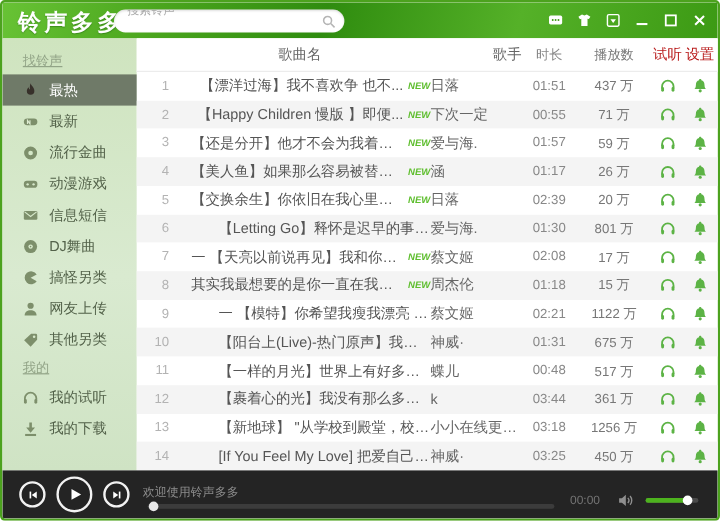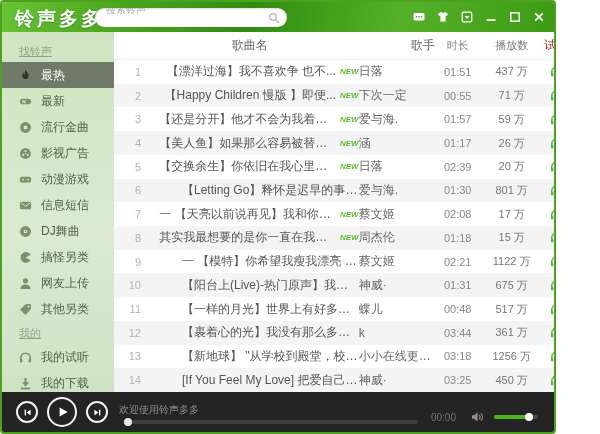--- a/index.html
+++ b/index.html
@@ -1,17 +1,17 @@
 <!DOCTYPE html>
 <html><head>
 <meta charset="utf-8">
 <style>
   * { margin:0; padding:0; box-sizing:border-box; }
   html,body { width:600px; height:434px; font-family:"Liberation Sans","DejaVu Sans",sans-serif; background:#fff; }
-  .window { position:relative; width:556px; height:434px; border:2px solid #4ca21e; border-radius:4px; overflow:hidden; background:#fff; }
+  .window { position:relative; width:600px; height:434px; border:2px solid #4ca21e; border-radius:4px; overflow:hidden; background:#fff; }
 
   
   .titlebar { position:absolute; top:0; left:0; right:0; height:30px;
     background:linear-gradient(105deg,#68c335 0%,#4aa51d 22%,#2f8c0f 45%,#55b128 72%,#3c9a14 100%); }
   .logo { position:absolute; left:13px; top:4px; font-size:19px; font-weight:bold; color:#fff;
     letter-spacing:3px; text-shadow:0 1px 1px rgba(0,60,0,.35); }
   .searchbox { position:absolute; left:93px; top:6px; width:192px; height:19px; background:#fff;
     border-radius:10px; box-shadow:inset 0 1px 2px rgba(0,0,0,.15); }
   .search-input { position:absolute; left:0; top:0; width:100%; height:100%; border:none; outline:none;
     background:transparent; border-radius:10px; padding:0 24px 16px 11px; font-size:10px; color:#555; }
@@ -155,32 +155,20 @@
           </span>
     <span>最新</span>
   </div>
         <div class="sitem">
     <span class="ic">
             <svg viewBox="0 0 12 12" fill="currentColor" fill-rule="evenodd">
               <path d="M6 1a5 5 0 1 0 0 10A5 5 0 0 0 6 1zm0 3.2a1.8 1.8 0 1 1 0 3.6 1.8 1.8 0 0 1 0-3.6z"></path>
             </svg>
           </span>
     <span>流行金曲</span>
-  </div>
-        <div class="sitem">
-    <span class="ic">
-            <svg viewBox="0 0 12 12" fill="currentColor">
-              <circle cx="6" cy="6" r="5"></circle>
-              <circle cx="6" cy="3.7" r="1" fill="#d7e9cb"></circle>
-              <circle cx="3.9" cy="7.2" r="1" fill="#d7e9cb"></circle>
-              <circle cx="8.1" cy="7.2" r="1" fill="#d7e9cb"></circle>
-              <circle cx="6" cy="6" r=".6" fill="#d7e9cb"></circle>
-            </svg>
-          </span>
-    <span>影视广告</span>
   </div>
         <div class="sitem">
     <span class="ic">
             <svg viewBox="0 0 12 12" fill="currentColor">
               <rect x=".8" y="3.4" width="10.4" height="5.4" rx="2.4"></rect>
               <circle cx="3.7" cy="6.1" r=".9" fill="#d7e9cb"></circle>
               <circle cx="8.3" cy="6.1" r=".9" fill="#d7e9cb"></circle>
             </svg>
           </span>
     <span>动漫游戏</span>

